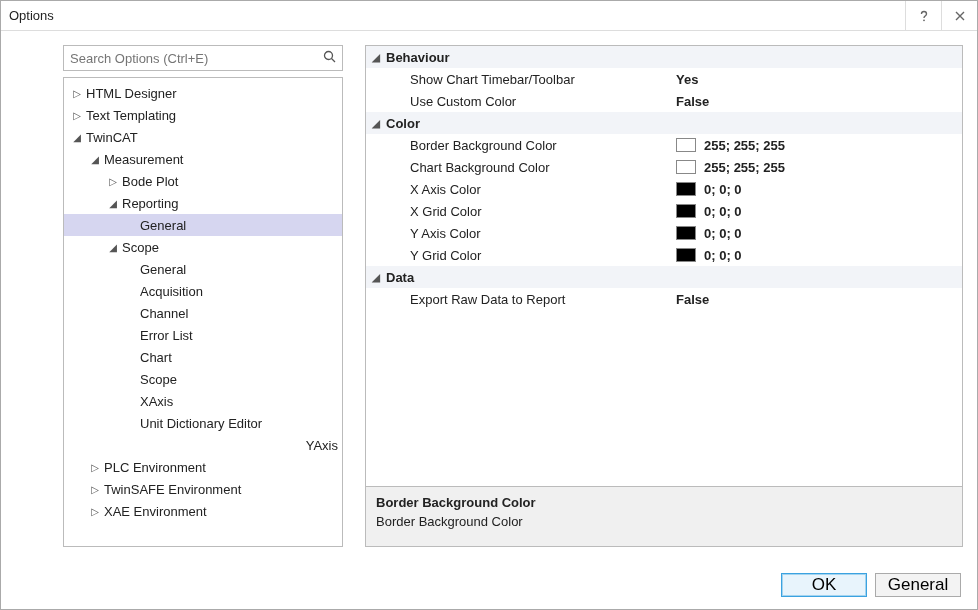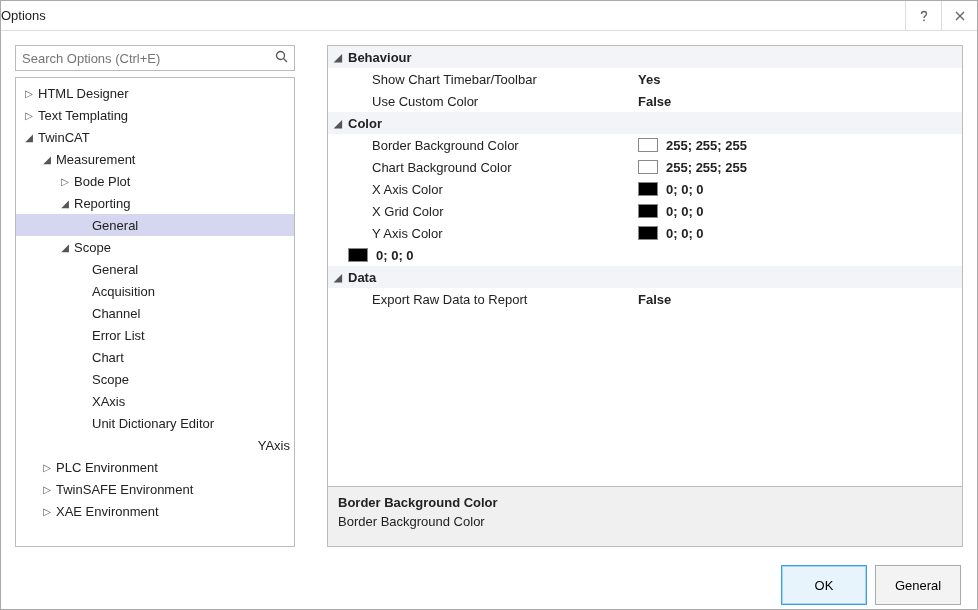--- a/index.html
+++ b/index.html
@@ -1,22 +1,22 @@
 <!DOCTYPE html>
 <html><head>
 <meta charset="utf-8">
 <style>
 * { box-sizing: border-box; margin: 0; padding: 0; }
 body { font-family: "Segoe UI", Arial, sans-serif; font-size: 13px; color: #222; background: #fff; }
 .window { width: 978px; height: 610px; border: 1px solid #aaa; position: relative; display: flex; flex-direction: column; }
-.titlebar { height: 30px; display: flex; align-items: center; justify-content: space-between; padding: 0 0 0 0; border-bottom: 1px solid #ddd; gap: 28px; }
+.titlebar { height: 30px; display: flex; align-items: center; justify-content: space-between; padding: 0 0 0 8px; border-bottom: 1px solid #ddd; gap: 28px; }
 .titlebar .title { font-size: 13px; }
 .titlebar .controls { display: flex; height: 100%; }
 .titlebar .ctrl { width: 36px; height: 30px; border-left: 1px solid #ddd; display: flex; align-items: center; justify-content: center; color: #666; font-family: Arial; }
-.body { flex: 1; display: flex; padding: 14px; gap: 32px; }
+.body { flex: 1; display: flex; padding: 14px; gap: 22px; margin-left: 48px; }
 .left { width: 280px; display: flex; flex-direction: column; }
 .searchwrap { position: relative; margin-bottom: 6px; }
 .search { width: 100%; height: 26px; border: 1px solid #bbb; padding: 0 26px 0 6px; font-size: 13px; color: #555; }
 .search-icon { position: absolute; right: 6px; top: 5px; color: #666; font-size: 14px; }
 .tree { flex: 1; border: 1px solid #bbb; overflow-y: scroll; padding: 4px 0; }
 .tree-row { display: flex; align-items: center; height: 22px; padding-right: 4px; cursor: default; white-space: nowrap; }
 .tree-row.selected { background: #d6d6f0; }
 .caret { width: 14px; display: inline-flex; justify-content: center; color: #555; font-size: 10px; }
 .caret.blank { color: transparent; }
 .tree-label { padding-left: 2px; }
@@ -25,21 +25,21 @@
 .grow { display: flex; align-items: center; height: 22px; }
 .grow.cat { background: #f2f4f8; font-weight: bold; }
 .gcaret { width: 20px; display: inline-flex; justify-content: center; font-size: 10px; color: #555; }
 .glabel { flex: 0 0 290px; padding-left: 4px; }
 .grow:not(.cat) .glabel { padding-left: 24px; }
 .gval { flex: 1; display: flex; align-items: flex-start; gap: 8px; font-weight: bold; }
 .swatch { width: 20px; height: 14px; border: 1px solid #888; }
 .desc { border: 1px solid #bbb; border-top: none; background: #f0f0f0; padding: 8px 10px; height: 60px; margin-top: 0; }
 .desc-title { font-weight: bold; margin-bottom: 4px; }
 .footer { height: 48px; display: flex; align-items: center; justify-content: flex-end; gap: 8px; padding-right: 16px; }
-.btn { width: 86px; height: 40px; border: 1px solid #aaa; background: #f3f3f3; font-size: 13px; }
+.btn { width: 86px; height: 24px; border: 1px solid #aaa; background: #f3f3f3; font-size: 17px; }
 .btn.primary { border: 1px solid #3ba2e0; background: #e8f4fc; box-shadow: 0 0 0 1px #a3d4f0 inset; }
 
 .tree::-webkit-scrollbar { width: 17px; }
 .tree::-webkit-scrollbar-track { background: #f0f0f0; border-left: 1px solid #ddd; }
 .tree::-webkit-scrollbar-thumb { background: #cdcdcd; border: 1px solid #bbb; }
 </style>
 </head>
 <body>
 
 <div class="window">
@@ -214,20 +214,21 @@
           <div class="grow">
             <span class="gcaret"></span>
             <span class="glabel">Y Axis Color</span>
             <span class="gval">
               <span class="swatch" style="background: rgb(0, 0, 0);"></span>
               <span>0; 0; 0</span>
             </span>
           </div>
           <div class="grow">
             <span class="gcaret"></span>
+            <span class="glabel">Y Grid Color</span>
             <span class="gval">
               <span class="swatch" style="background: rgb(0, 0, 0);"></span>
               <span>0; 0; 0</span>
             </span>
           </div>
           <div class="grow cat">
             <span class="gcaret">◢</span>
             <span>Data</span>
           </div>
           <div class="grow">

